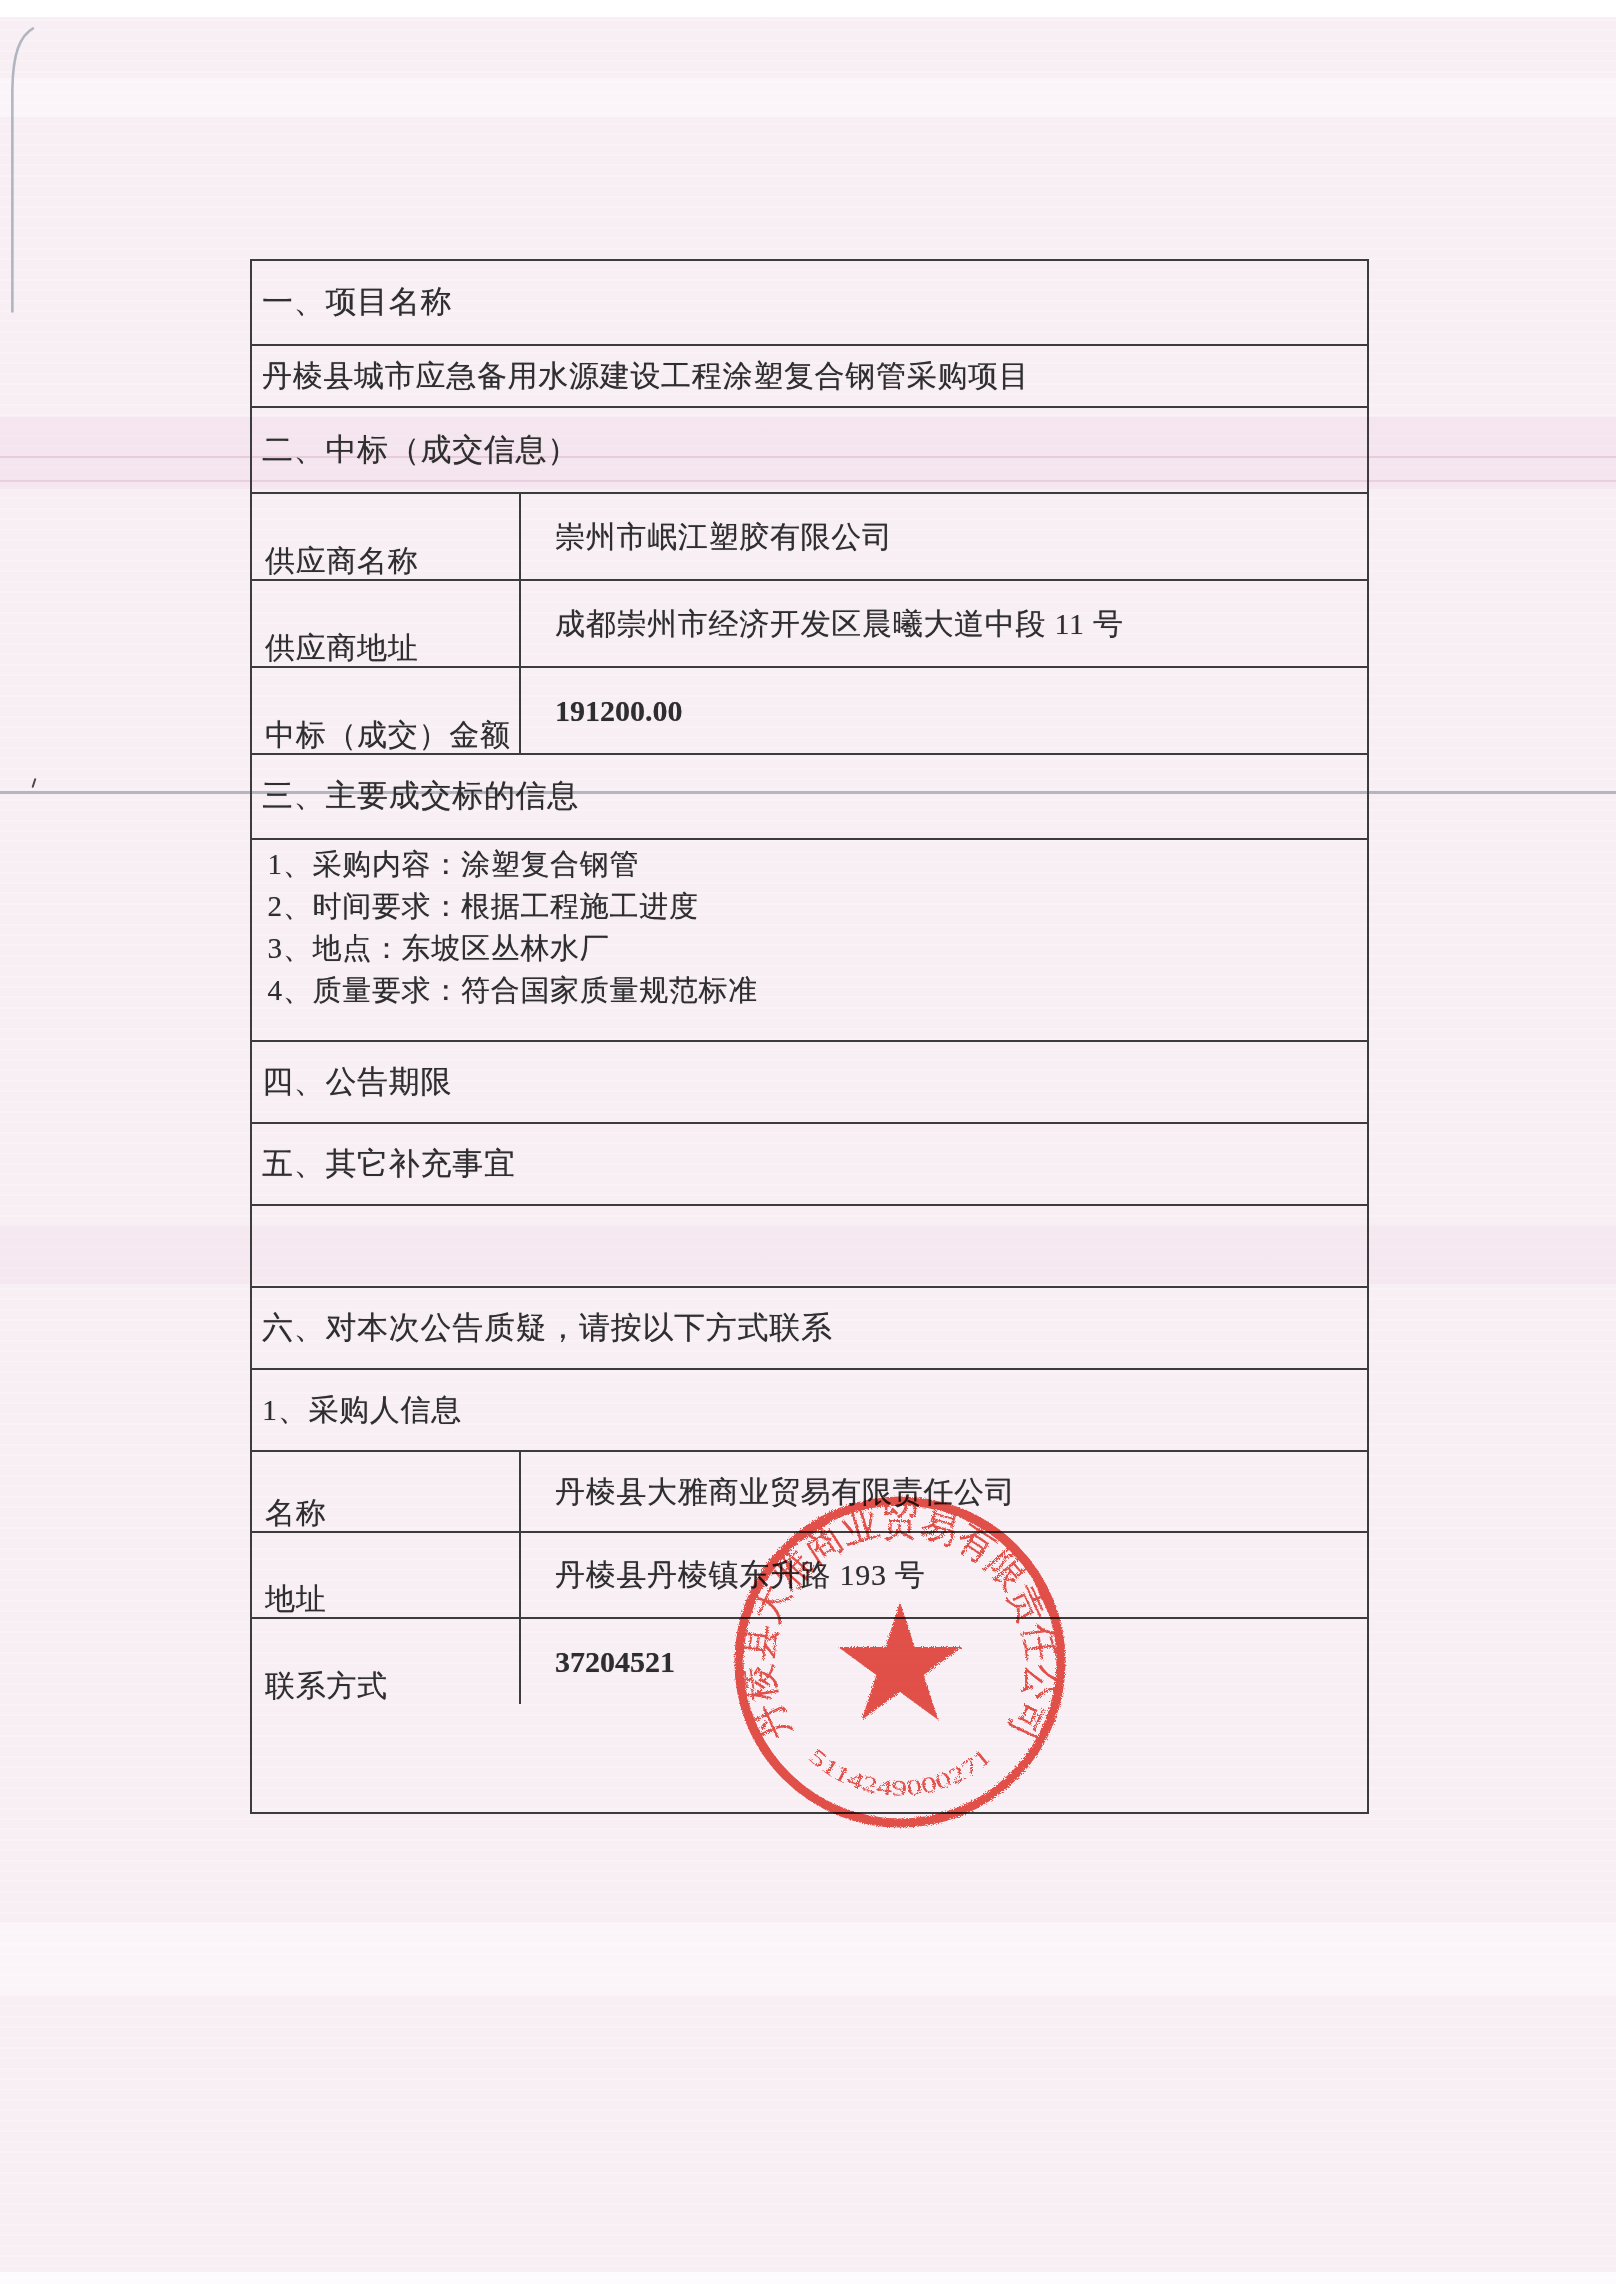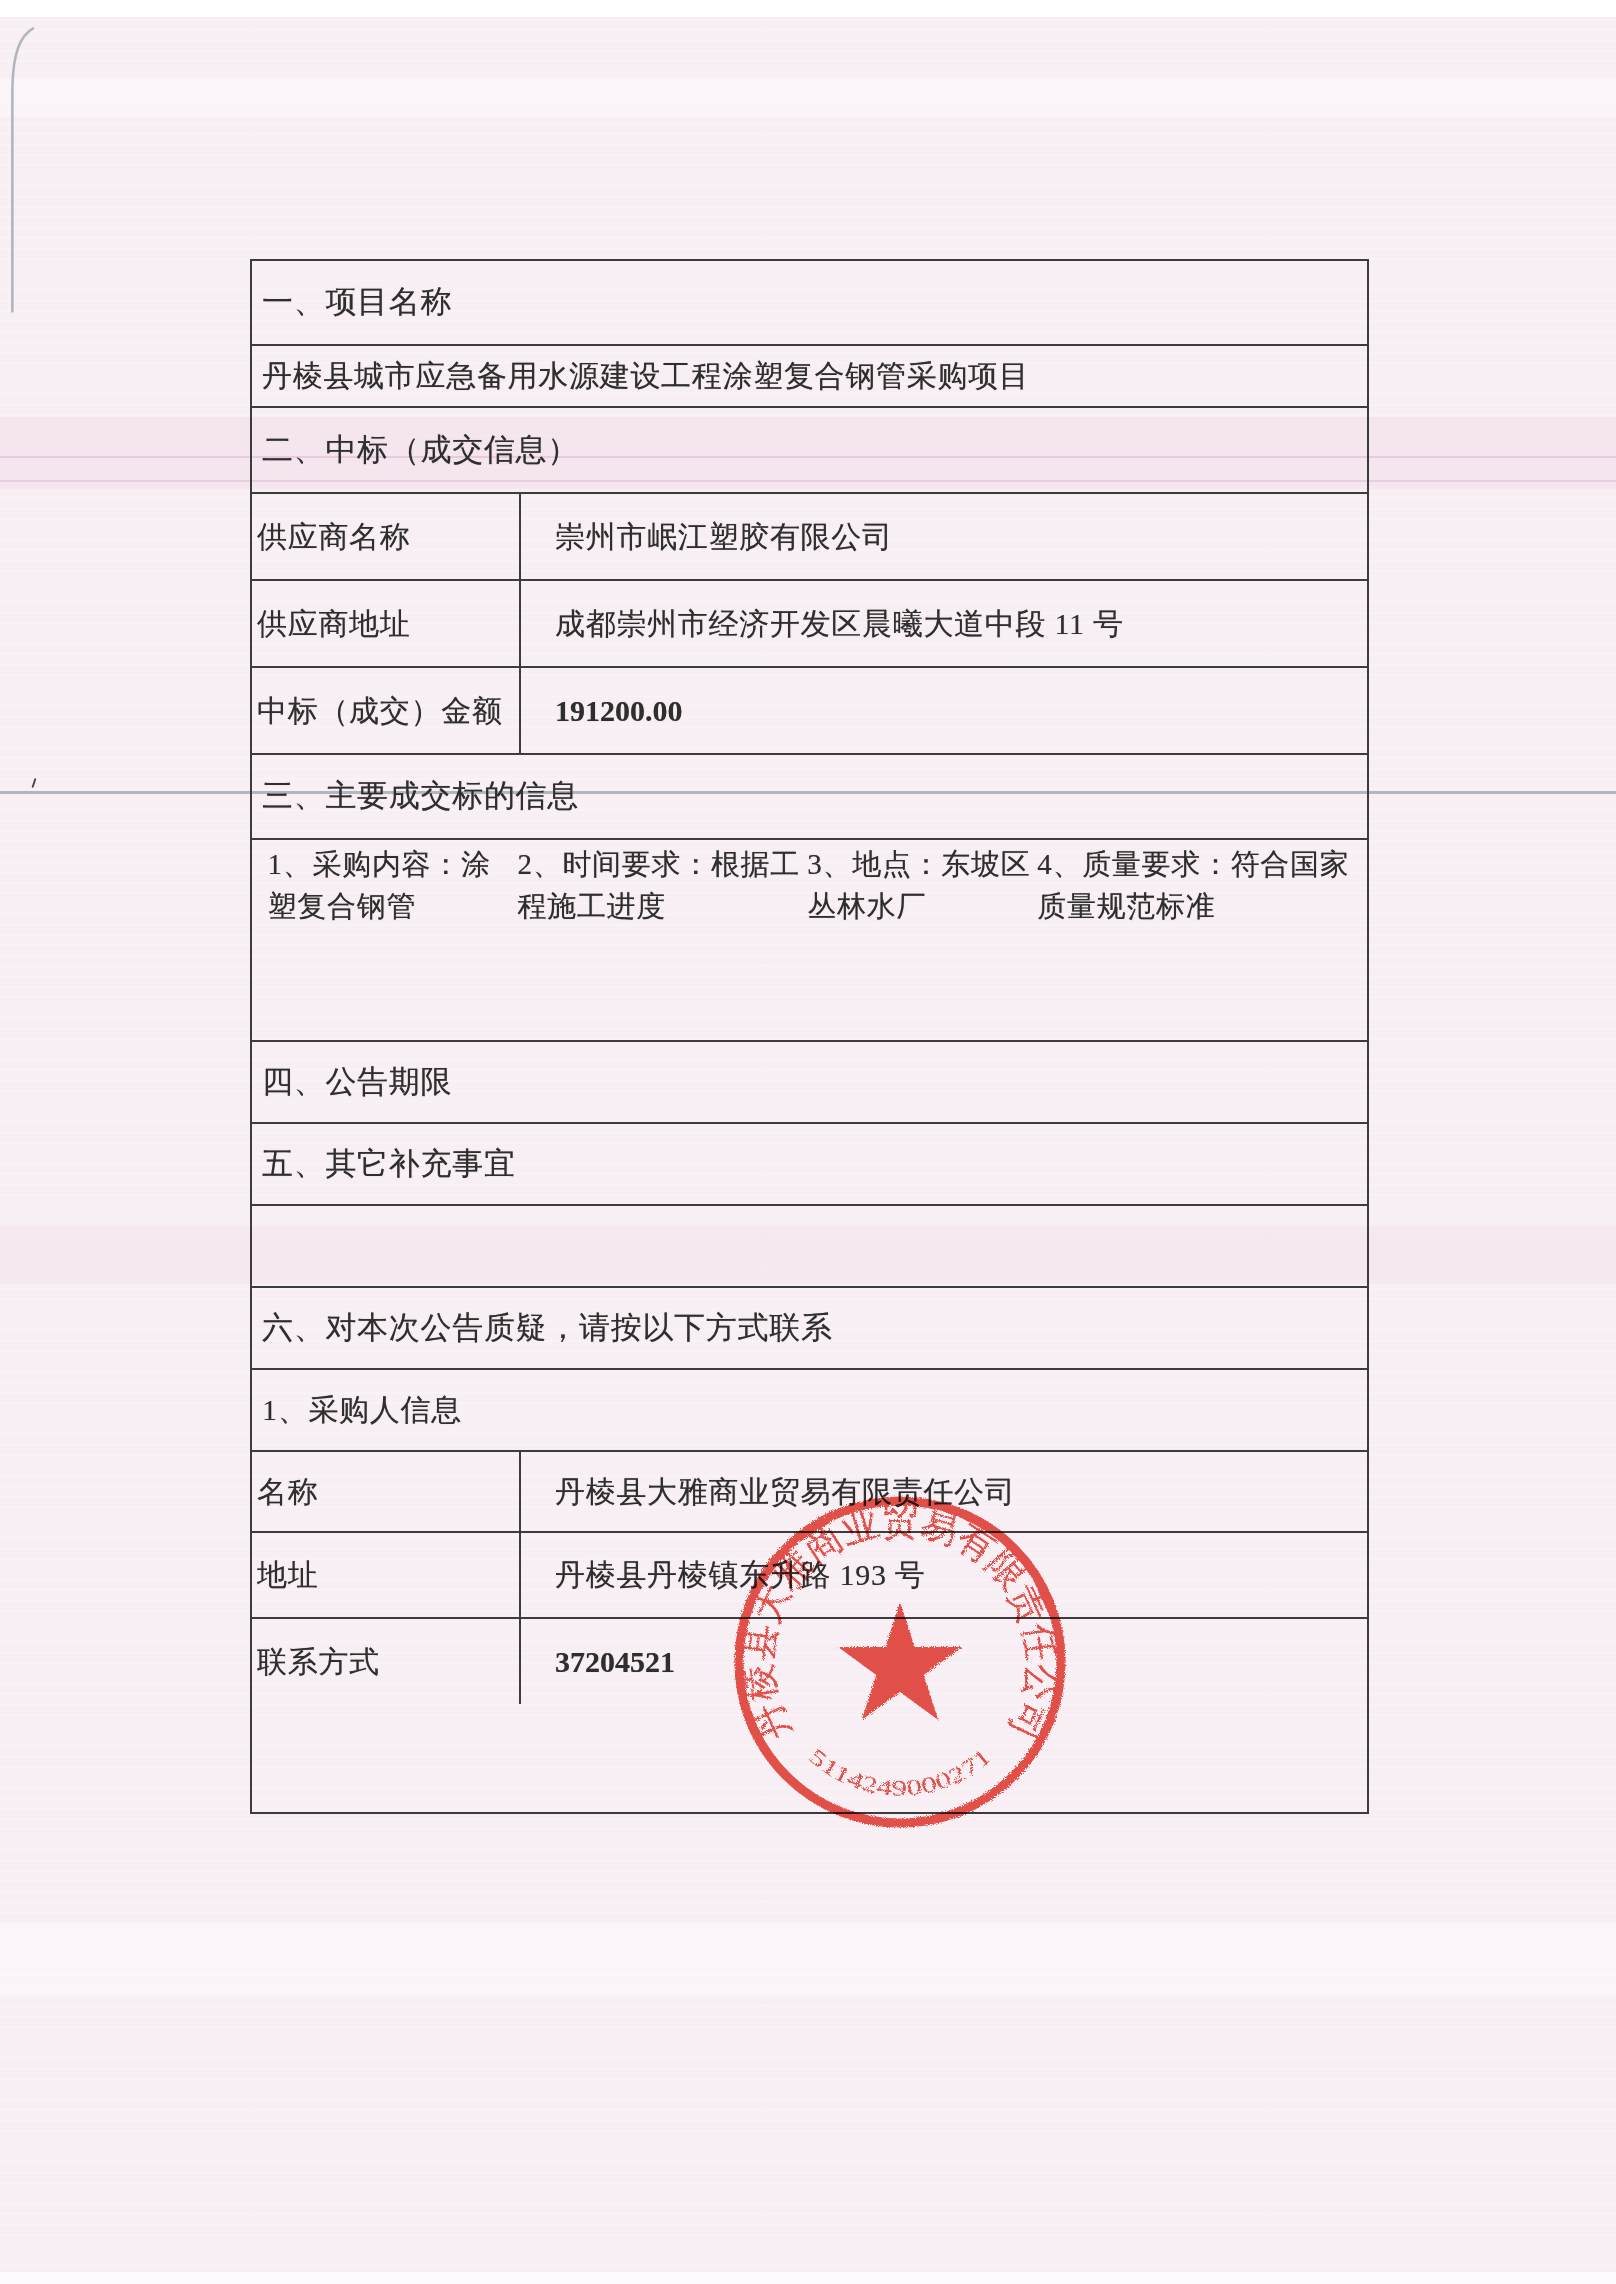--- a/index.html
+++ b/index.html
@@ -47,24 +47,24 @@
     box-sizing:border-box;border-bottom:2px solid #3c3c3c;
     display:flex;align-items:center;
     font-size:30px;letter-spacing:0.7px;line-height:1.25;
     text-shadow:0 0 0.7px rgba(45,45,45,.55);
   }
   .row:last-child{border-bottom:none;}
   .row.sec,.row.txt,.row.sub{padding-left:10px;}
   .row.sec{font-size:31px;}
   .row.kv{padding:0;align-items:stretch;}
   .cell{display:flex;align-items:center;box-sizing:border-box;}
-  .cell.lbl{width:269px;border-right:2px solid #3c3c3c;padding-left:5px;flex:none;}
+  .cell.lbl{width:269px;border-right:2px solid #3c3c3c;padding-left:13px;flex:none;align-items:flex-end;}
   .cell.val{flex:1;padding-left:34px;}
   .num{font-family:Liberation Serif, serif;font-weight:600;letter-spacing:0;}
-  .row.list{flex-direction:row;align-items:flex-start;justify-content:flex-start;
+  .row.list{flex-direction:column;align-items:flex-start;justify-content:flex-start;
     padding:2.6px 0 0 15.6px;}
   .row.list span{display:block;line-height:42px;font-size:29px;}
 
   
   .seal{
     position:absolute;left:724px;top:1486px;width:352px;height:352px;
     mix-blend-mode:multiply;opacity:.92;pointer-events:none;
   }
   .seal text{font-family:"Liberation Serif","DejaVu Serif",serif;}
 </style>

